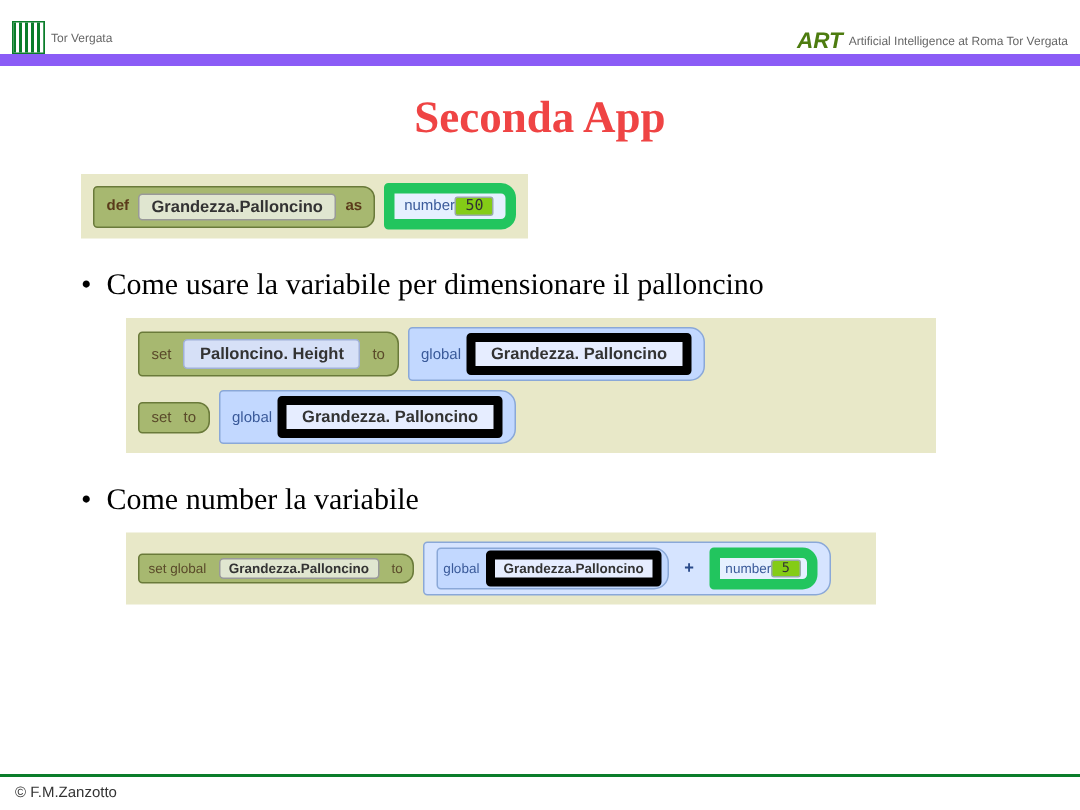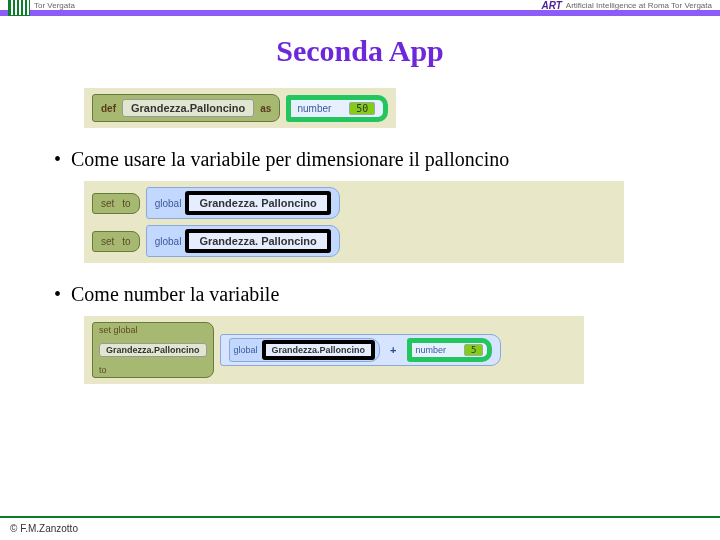--- a/index.html
+++ b/index.html
@@ -5,40 +5,40 @@
   * { box-sizing: border-box; margin: 0; padding: 0; }
   body {
     width: 720px;
     height: 540px;
     background: #fff;
     font-family: Arial, sans-serif;
     position: relative;
     overflow: hidden;
   }
   .top-bar {
-    height: 16px;
+    height: 44px;
     display: flex;
-    align-items: center;
-    border-bottom: 6px solid #8b5cf6;
+    align-items: flex-end;
+    border-bottom: 8px solid #8b5cf6;
     padding: 0 8px;
   }
   .logo-left { display: flex; align-items: center; gap: 4px; font-size: 8px; color: #666; }
   .logo-square {
     width: 22px; height: 22px;
     background: repeating-linear-gradient(to right, #0a7d2a 0 2px, #fff 2px 4px);
     border: 1px solid #0a7d2a;
   }
   .logo-right { margin-left: auto; font-size: 8px; color: #666; display:flex; align-items:center; gap:4px; }
-  .logo-right .art { font-weight: bold; font-style: italic; font-size: 10px; color: #4c1d95; }
+  .logo-right .art { font-weight: bold; font-style: italic; font-size: 15px; color: #4d7c0f; }
 
   .title {
     text-align: center;
     font-family: "Times New Roman", serif;
     font-size: 30px;
-    color: #6d28d9;
+    color: #ef4444;
     margin: 18px 0 20px;
   }
 
   .content { padding: 0 40px 0 54px; }
   .bullet {
     font-family: "Times New Roman", serif;
     font-size: 20px;
     color: #000;
     margin: 8px 0 10px;
     display: flex;
@@ -75,38 +75,38 @@
     border: 1px solid #999;
     border-radius: 3px;
     padding: 2px 8px;
     font-weight: bold;
     font-family: Arial, sans-serif;
     color: #333;
   }
 
   .number-block {
     background: #e6f0ff;
-    border: 5px solid #22c55e;
+    border: 7px solid #22c55e;
     border-radius: 3px 10px 10px 3px;
     padding: 2px 8px 2px 6px;
-    display: flex; align-items: center; gap: 18px;
+    display: flex; align-items: center; gap: 0;
     color: #3a5a9a;
     font-size: 10px;
   }
   .num-val {
     background: #84cc16; border:1px solid #9aa; border-radius:2px;
     padding: 0 6px; color:#333; font-family: monospace;
   }
 
   .set-block {
     background: #a7b870;
     border: 1px solid #6a7a3a;
     border-radius: 3px 8px 8px 3px;
     padding: 4px 8px;
-    display: flex; align-items: flex-start; gap: 8px;
+    display: flex; align-items: center; gap: 8px;
     color:#333;
   }
   .prop-chip {
     background: #d6e0f7;
     border: 1px solid #a0b0d8;
     border-radius: 3px;
     padding: 3px 10px;
     font-weight: bold;
     color: #333;
   }
@@ -115,21 +115,21 @@
   .global-block {
     background: #c2d8ff;
     border: 1px solid #8aa8d8;
     border-radius: 3px 10px 10px 3px;
     padding: 3px 8px;
     display: flex; align-items: center; gap: 4px;
     color:#3a5a9a; font-size:10px;
   }
   .global-var {
     background: #e6edff;
-    border: 4px solid #000000;
+    border: 6px solid #000000;
     border-radius: 3px;
     padding: 2px 10px;
     font-weight: bold;
     color: #333;
     font-size: 11px;
   }
 
   .math-block {
     background: #d6e4ff;
     border: 1px solid #8aa8d8;
@@ -168,41 +168,42 @@
     <span class="art">ART</span>
     <span>Artificial Intelligence
 at Roma Tor Vergata</span>
   </div>
 </div>
 
 <h1 class="title">Seconda App</h1>
 
 <div class="content">
 
-  <div class="blocks-strip" style="margin-left:30px;">
+  <div class="blocks-strip" style="">
     <div class="row">
       <div class="def-block">
         <span class="kw">def</span>
         <span class="var-chip">Grandezza.Palloncino</span>
         <span class="kw">as</span>
       </div>
       <div class="number-block">
         <span>number</span>
         <span class="num-val">50</span>
       </div>
     </div>
   </div>
 
   <div class="bullet">
     <span>Come usare la variabile per dimensionare il palloncino</span>
   </div>
   <div class="blocks-strip strip2" style="width: 540px;">
     <div class="row">
       <div class="set-block">
         <span class="kw2">set</span>
+        <span class="prop-chip">Palloncino. Height</span>
         <span class="kw2">to</span>
       </div>
       <div class="global-block">
         <span>global</span>
         <span class="global-var">Grandezza. Palloncino</span>
       </div>
     </div>
     <div class="row">
       <div class="set-block">
         <span class="kw2">set</span>
@@ -213,21 +214,21 @@
         <span class="global-var">Grandezza. Palloncino</span>
       </div>
     </div>
   </div>
 
   <div class="bullet">
     <span>Come number la variabile</span>
   </div>
   <div class="blocks-strip strip3" style="width: 500px;">
     <div class="row">
-      <div class="set-block" style="padding:2px 6px;flex-direction:column;">
+      <div class="set-block" style="padding:2px 6px;">
         <span class="kw2" style="font-size:9px;">set global</span>
         <span class="var-chip" style="font-size:9px; padding:1px 6px;">Grandezza.Palloncino</span>
         <span class="kw2" style="font-size:9px;">to</span>
       </div>
       <div class="math-block">
         <div class="global-block" style="padding:1px 4px;">
           <span style="font-size:9px;">global</span>
           <span class="global-var" style="font-size:9px; padding:1px 6px;">Grandezza.Palloncino</span>
         </div>
         <span class="plus">+</span>

